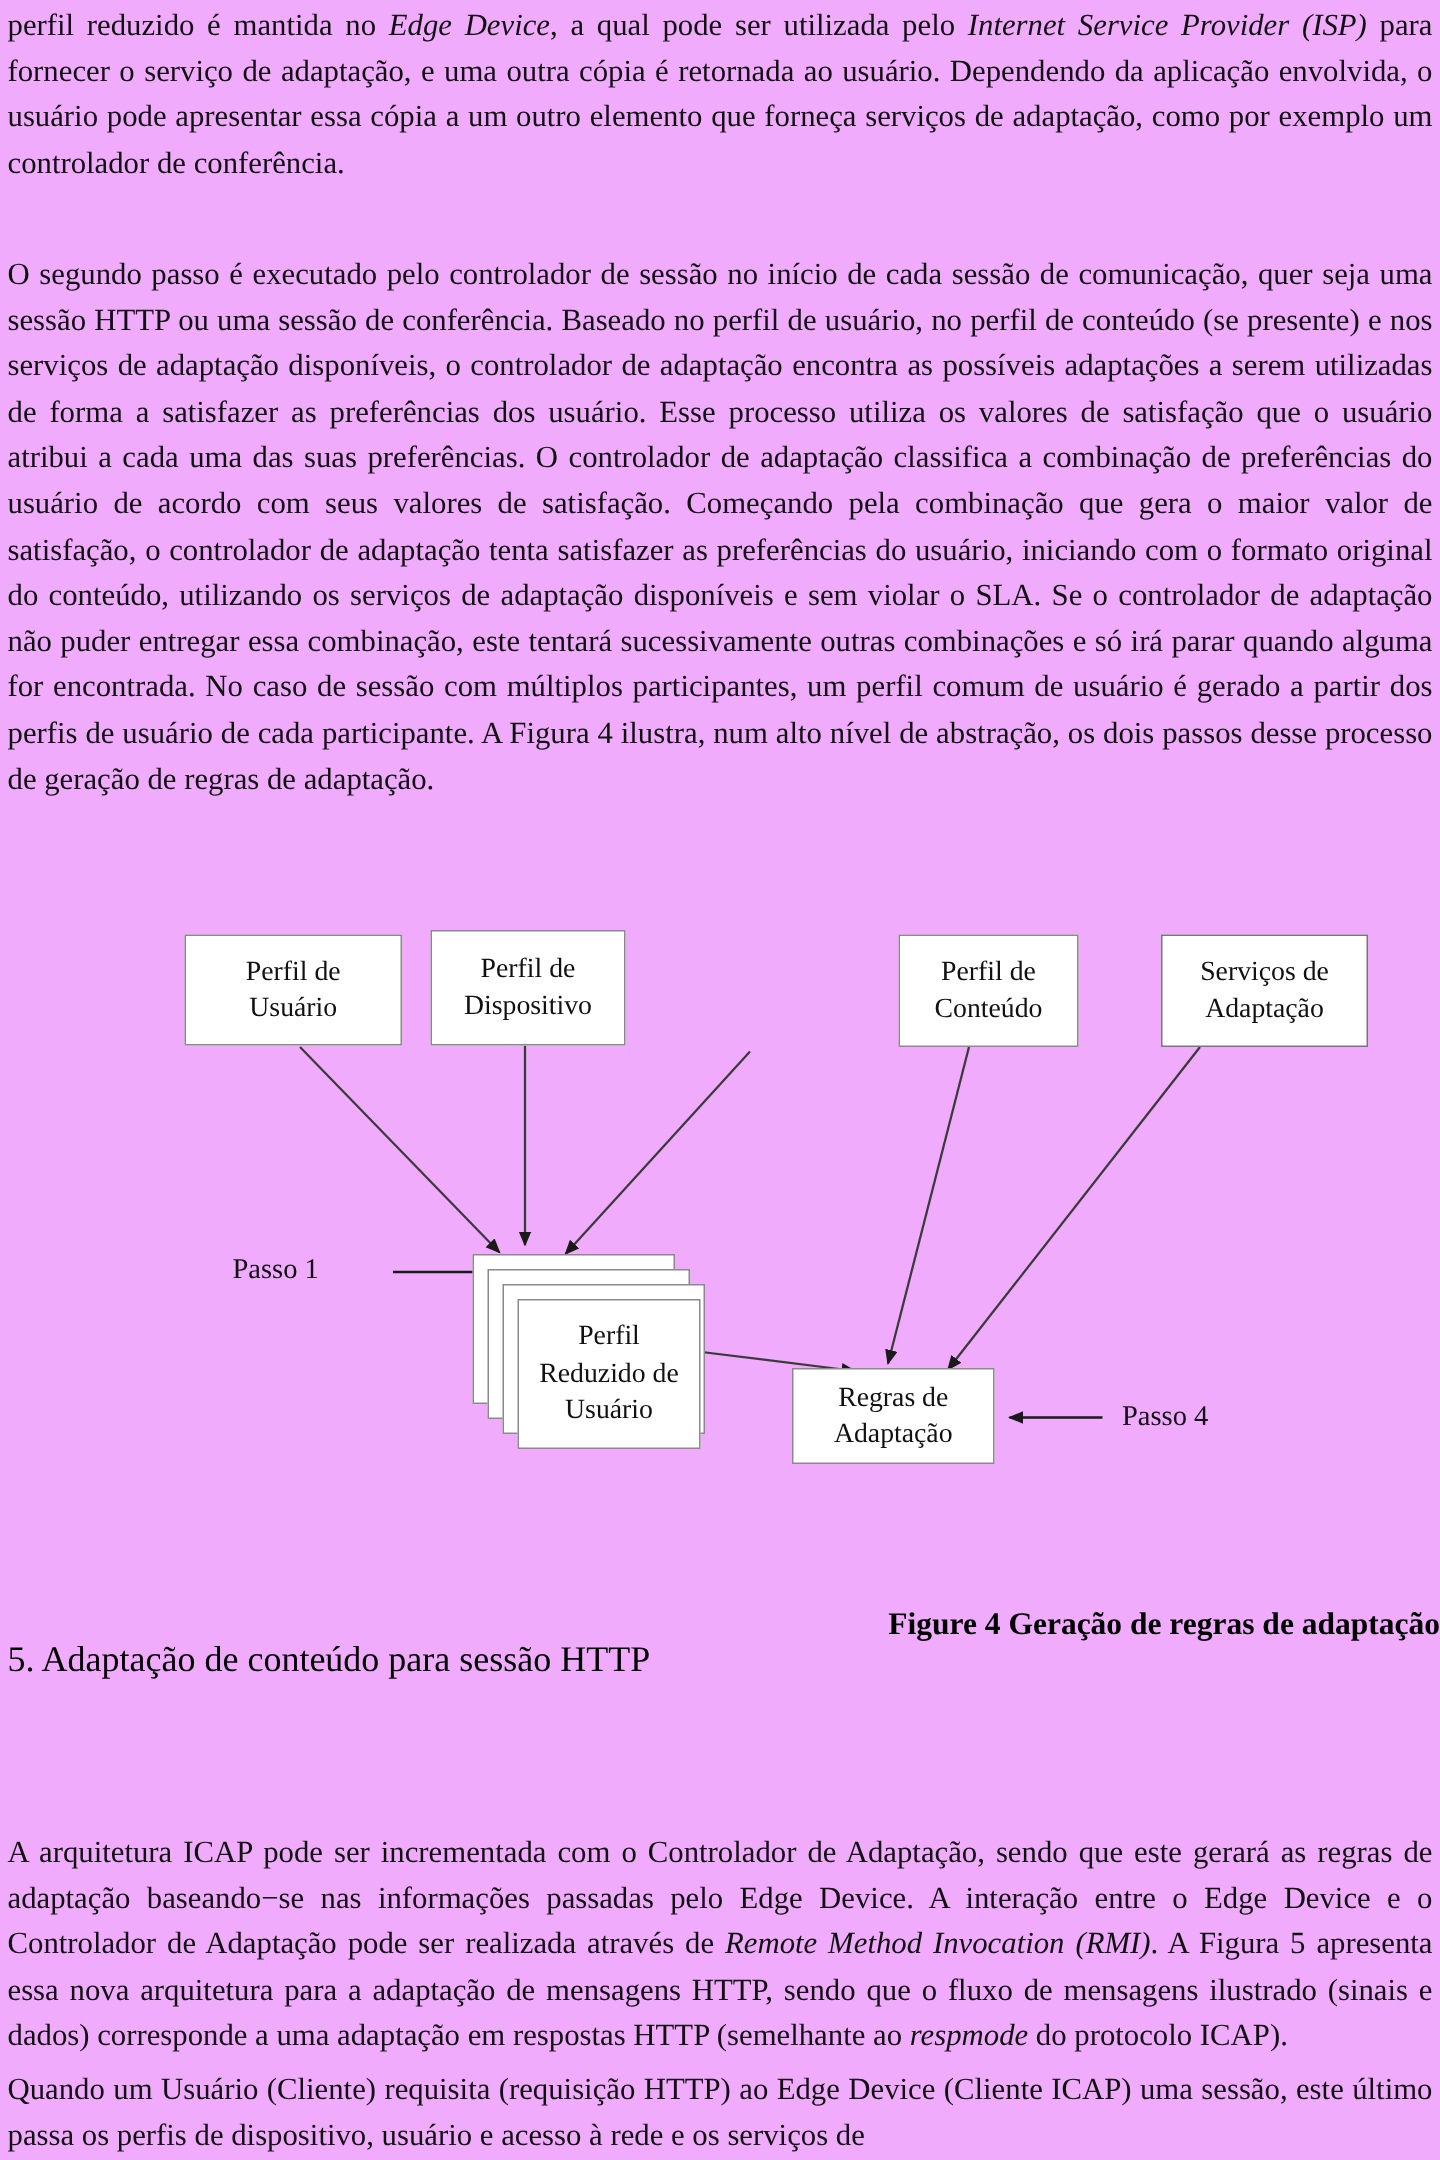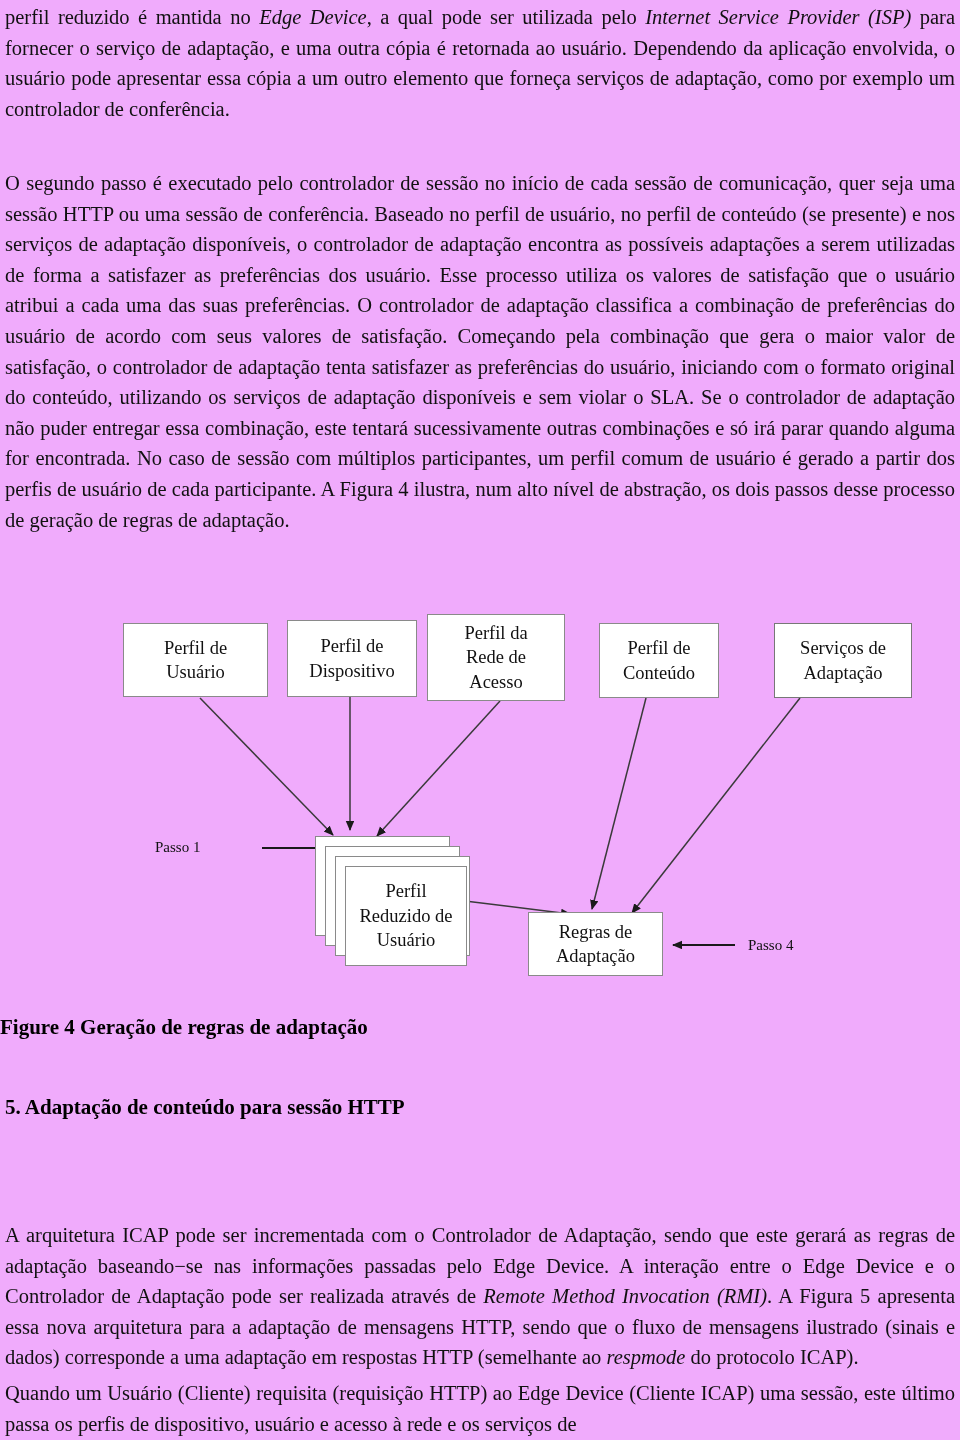--- a/index.html
+++ b/index.html
@@ -28,22 +28,22 @@
   }
   .body-text i { font-style: italic; }
 
   #para-1 { top: 2px; }
   #para-2 { top: 168px; }
 
   .section-heading {
     position: absolute;
     left: 5px;
     width: 950px;
-    font-size: 21px;
-    font-weight: bold;
+    font-size: 24px;
+    font-weight: normal;
     line-height: 28px;
     top: 1093px;
   }
 
   #para-3 { top: 1220px; }
   #para-4 { top: 1378px; }
 
   
   .figure {
     position: absolute;
@@ -74,32 +74,32 @@
   .fig-box.dark { border-color: #777; }
   .stack-ghost {
     position: absolute;
     box-sizing: border-box;
     border: 1.4px solid #8a8a8a;
     background: #ffffff;
     z-index: 2;
   }
   .fig-label {
     position: absolute;
-    font-size: 15px;
+    font-size: 19px;
     line-height: 22px;
     color: #111;
     white-space: nowrap;
     z-index: 3;
   }
   .fig-caption {
     position: absolute;
     left: 0;
-    top: 1015px;
+    top: 1070px;
     width: 960px;
-    text-align: left;
+    text-align: right;
     font-size: 21px;
     font-weight: bold;
     color: #000;
   }
 </style>
 </head>
 <body>
 
 <div class="page">
 
@@ -140,27 +140,20 @@
       </div>
     </div>
 
     <div class="fig-box" style="left:287px; top:20px; width:130px; height:77px;">
       <div>
         <span>Perfil de</span><br>
         <span>Dispositivo</span>
       </div>
     </div>
 
-    <div class="fig-box" style="left:427px; top:14px; width:138px; height:87px;">
-      <div>
-        <span>Perfil da</span><br>
-        <span>Rede de</span><br>
-        <span>Acesso</span>
-      </div>
-    </div>
 
     <div class="fig-box" style="left:599px; top:23px; width:120px; height:75px;">
       <div>
         <span>Perfil de</span><br>
         <span>Conteúdo</span>
       </div>
     </div>
 
     <div class="fig-box dark" style="left:735px; top:23px; width:138px; height:75px;margin-left:39px;">
       <div>

